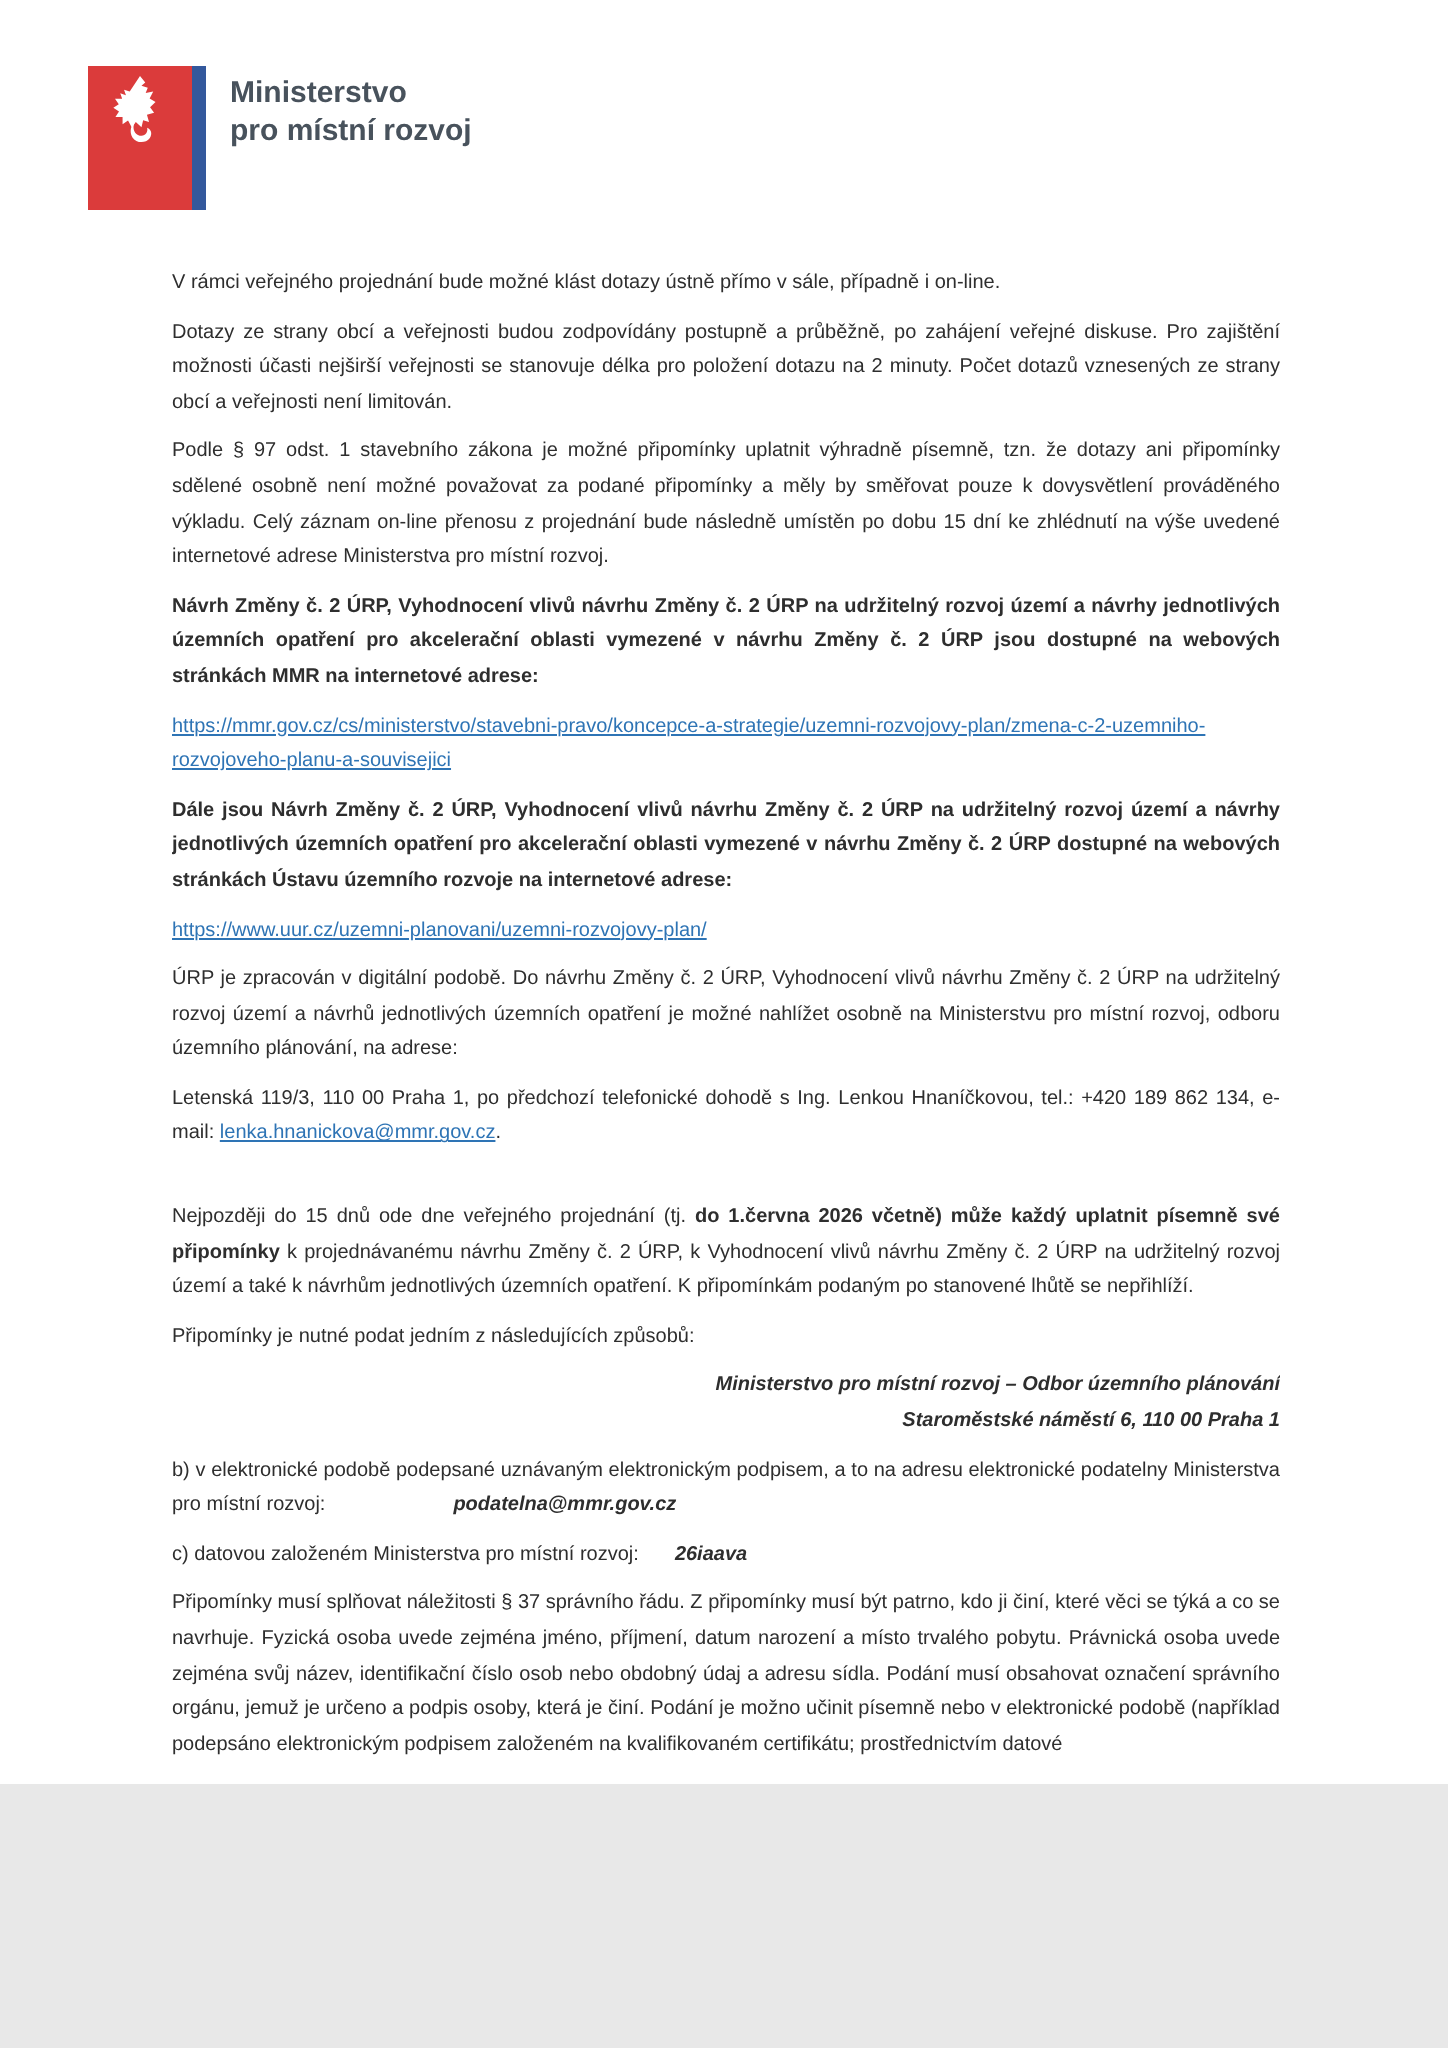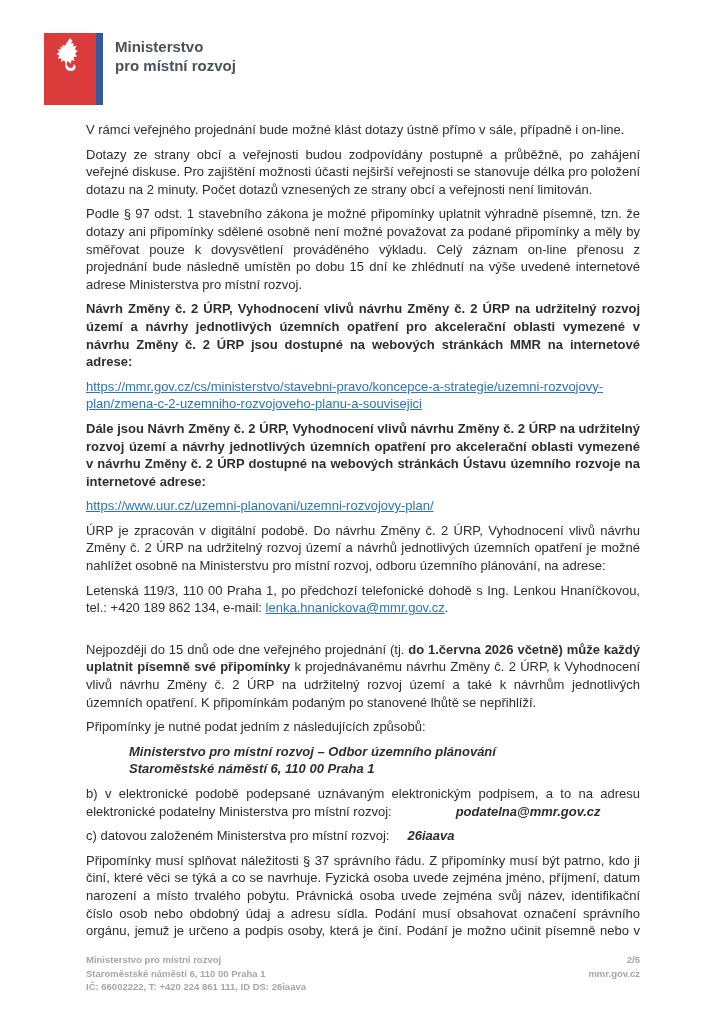--- a/index.html
+++ b/index.html
@@ -1,42 +1,42 @@
 <!DOCTYPE html>
 <html lang="cs"><head>
 <meta charset="utf-8">
 <style>
   html,body{margin:0;padding:0;background:#e8e8e8;}
   .page{
     position:relative;
-    width:724px;height:1024px;
+    width:724px;height:892px;
     background:#ffffff;
     font-family:"Liberation Sans", sans-serif;
     overflow:hidden;
     margin:0 auto;
   }
   
   .logo{position:absolute;left:44px;top:33px;width:59px;height:72px;display:flex;}
   .logo-red{width:52px;height:72px;background:#db3b3b;position:relative;}
   .logo-blue{width:7px;height:72px;background:#33589c;}
   .logo-emblem{position:absolute;left:10px;top:4px;width:32px;height:42px;}
   .ministry-name{
     position:absolute;left:115px;top:37px;
     font-size:15px;font-weight:700;color:#48525c;line-height:19px;
   }
   
   .doc-body{
-    position:absolute;left:86px;top:121px;width:554px;height:818px;
-    font-size:13px;line-height:17.6px;color:#2e2e2e;
+    position:absolute;left:86px;top:133px;width:554px;height:818px;
+    font-size:10px;line-height:17.6px;color:#2e2e2e;
     text-align:justify;overflow:hidden;
   }
   .para{margin:0 0 7px 0;}
   .para.bold-para{font-weight:700;}
   .para.link-indent{text-align:left;}
-  .para.address-indent{margin-left:43px;text-align:left;}
+  .para.address-indent{margin-left:43px;text-align:right;}
   .para.gap-before{margin-top:24px;}
   .seg-bold{font-weight:700;}
   .seg-bolditalic{font-weight:700;font-style:italic;}
   a.doc-link{color:#2e74b5;text-decoration:underline;cursor:pointer;}
   .spacer{display:inline-block;height:1px;}
   
   .footer{
     position:absolute;left:86px;top:953px;width:554px;
     display:flex;justify-content:space-between;
     font-size:9.5px;line-height:13.5px;color:#a6a6a6;font-weight:bold;

